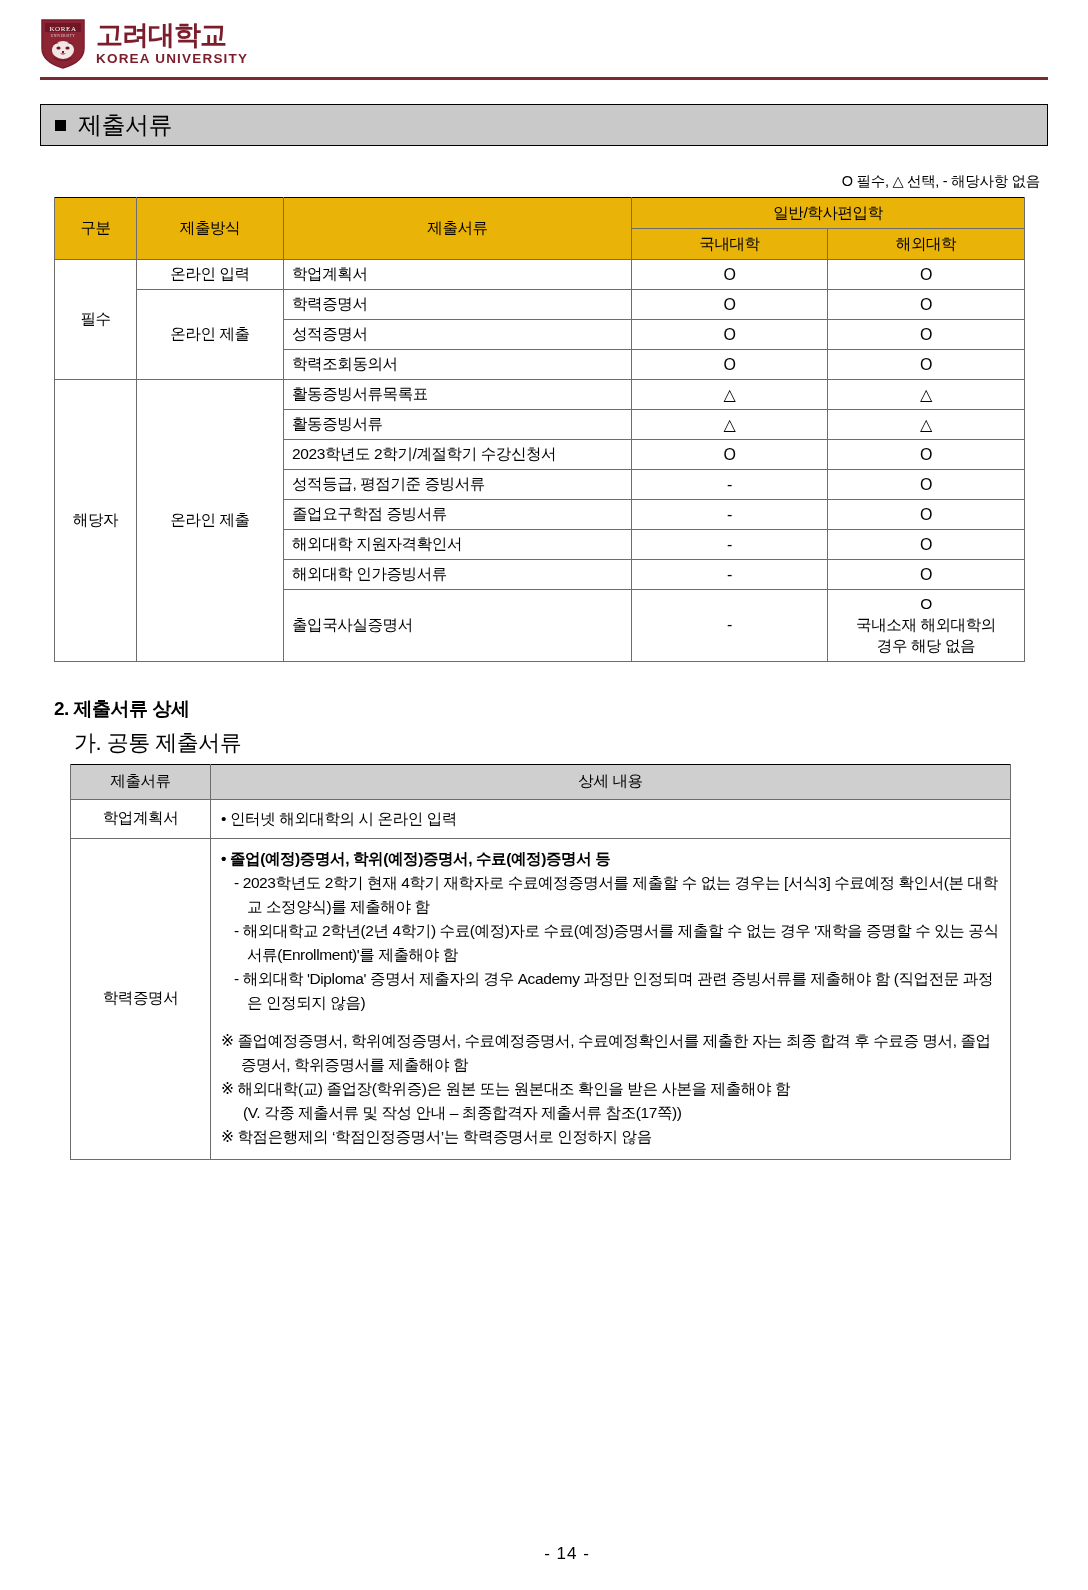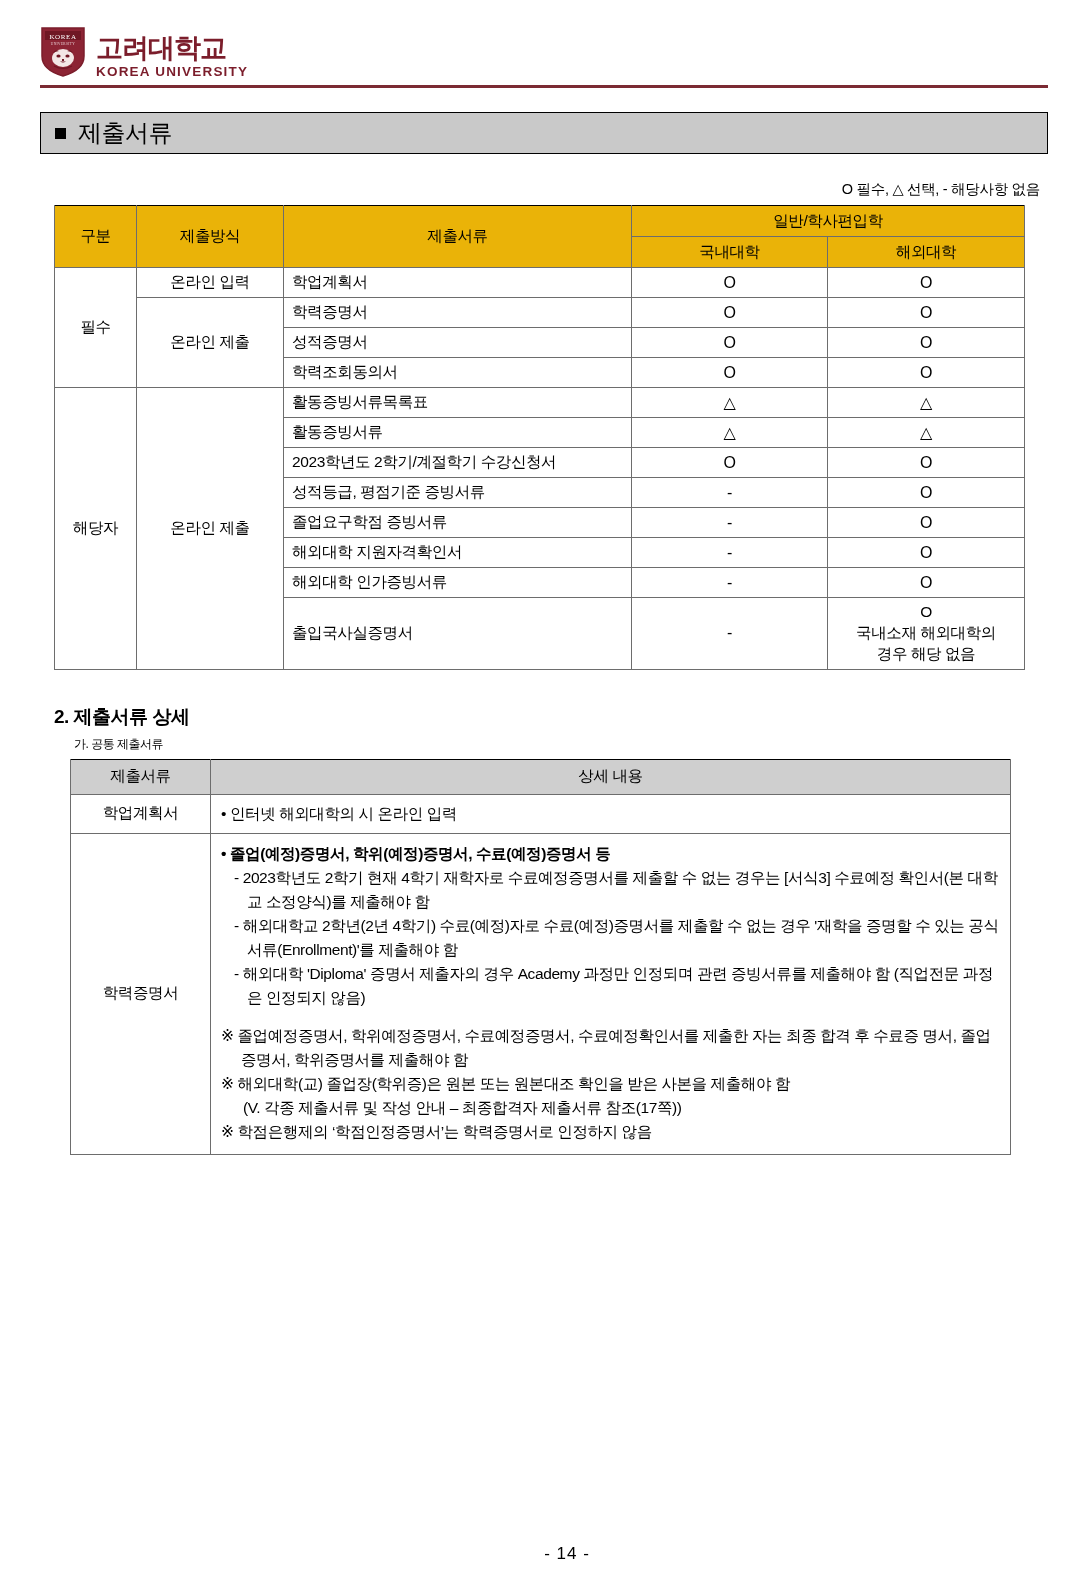--- a/index.html
+++ b/index.html
@@ -19,22 +19,22 @@
   
   .page {
     position: relative;
     width: 1088px;
     height: 1590px;
     box-sizing: border-box;
     padding: 0 40px;
   }
   .logo-row {
     display: flex;
-    align-items: flex-end;
-    padding-top: 26px;
+    align-items: center;
+    padding-top: 18px;
     height: 52px;
   }
   .crest {
     width: 46px;
     height: 52px;
     position: relative;
     flex: 0 0 auto;
   }
   .crest svg { display: block; }
   .logo-text {
@@ -93,21 +93,21 @@
   }
 
   
   .num-heading {
     font-size: 19px;
     font-weight: bold;
     letter-spacing: -0.5px;
     margin-left: 14px;
   }
   .sub-heading {
-    font-size: 12px;
+    font-size: 22px;
     letter-spacing: -0.5px;
     margin-left: 34px;
     margin-top: 6px;
   }
   .legend {
     text-align: right;
     font-size: 14.5px;
     margin-top: 8px;
     margin-right: 8px;
     letter-spacing: -0.3px;

